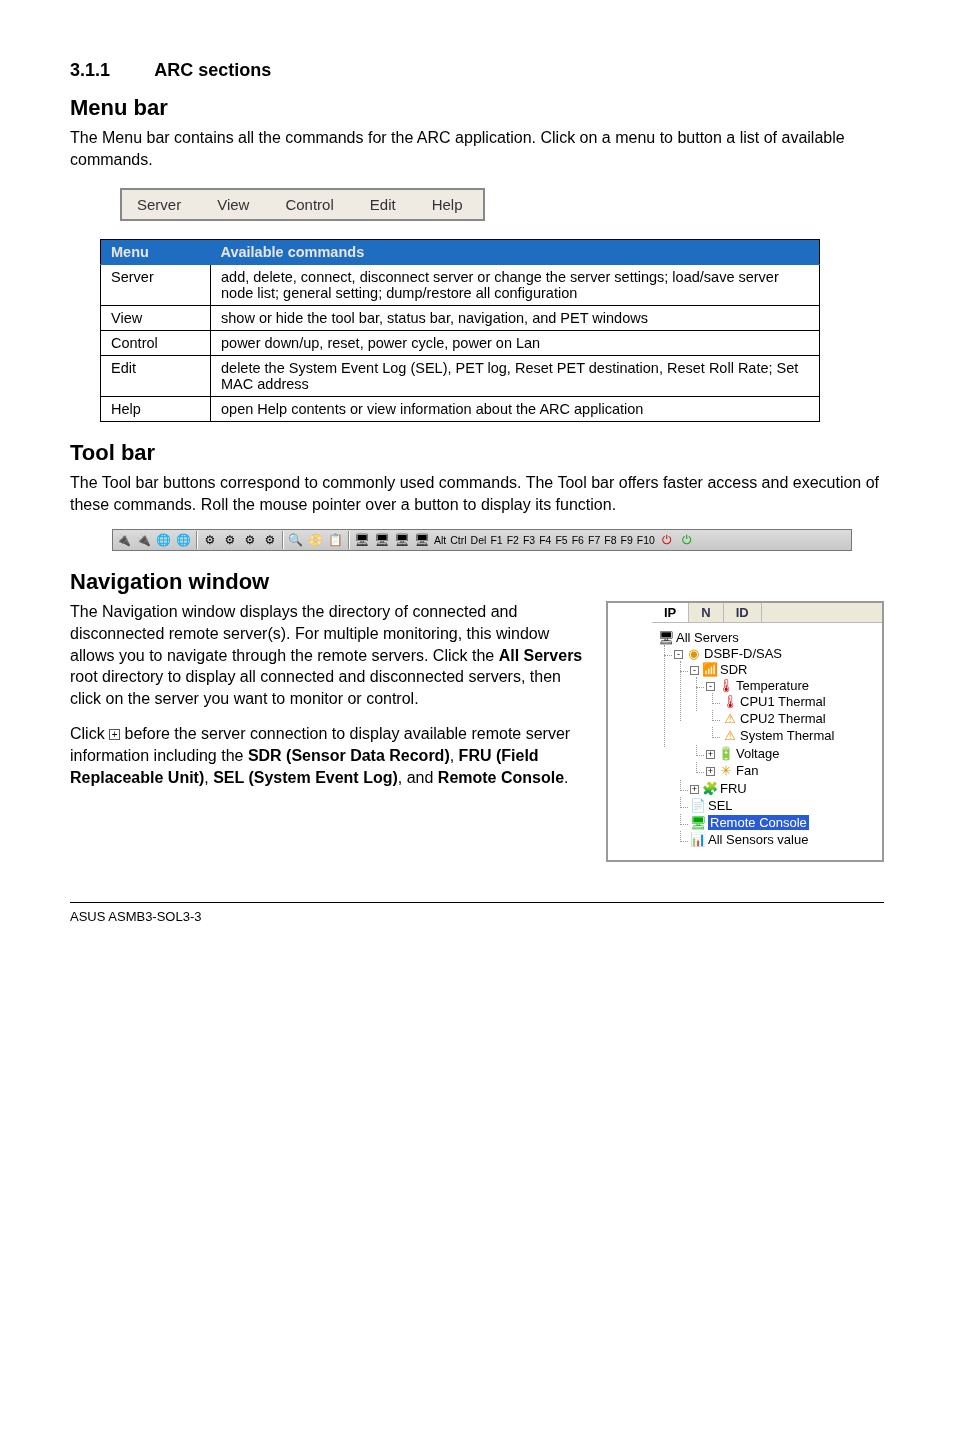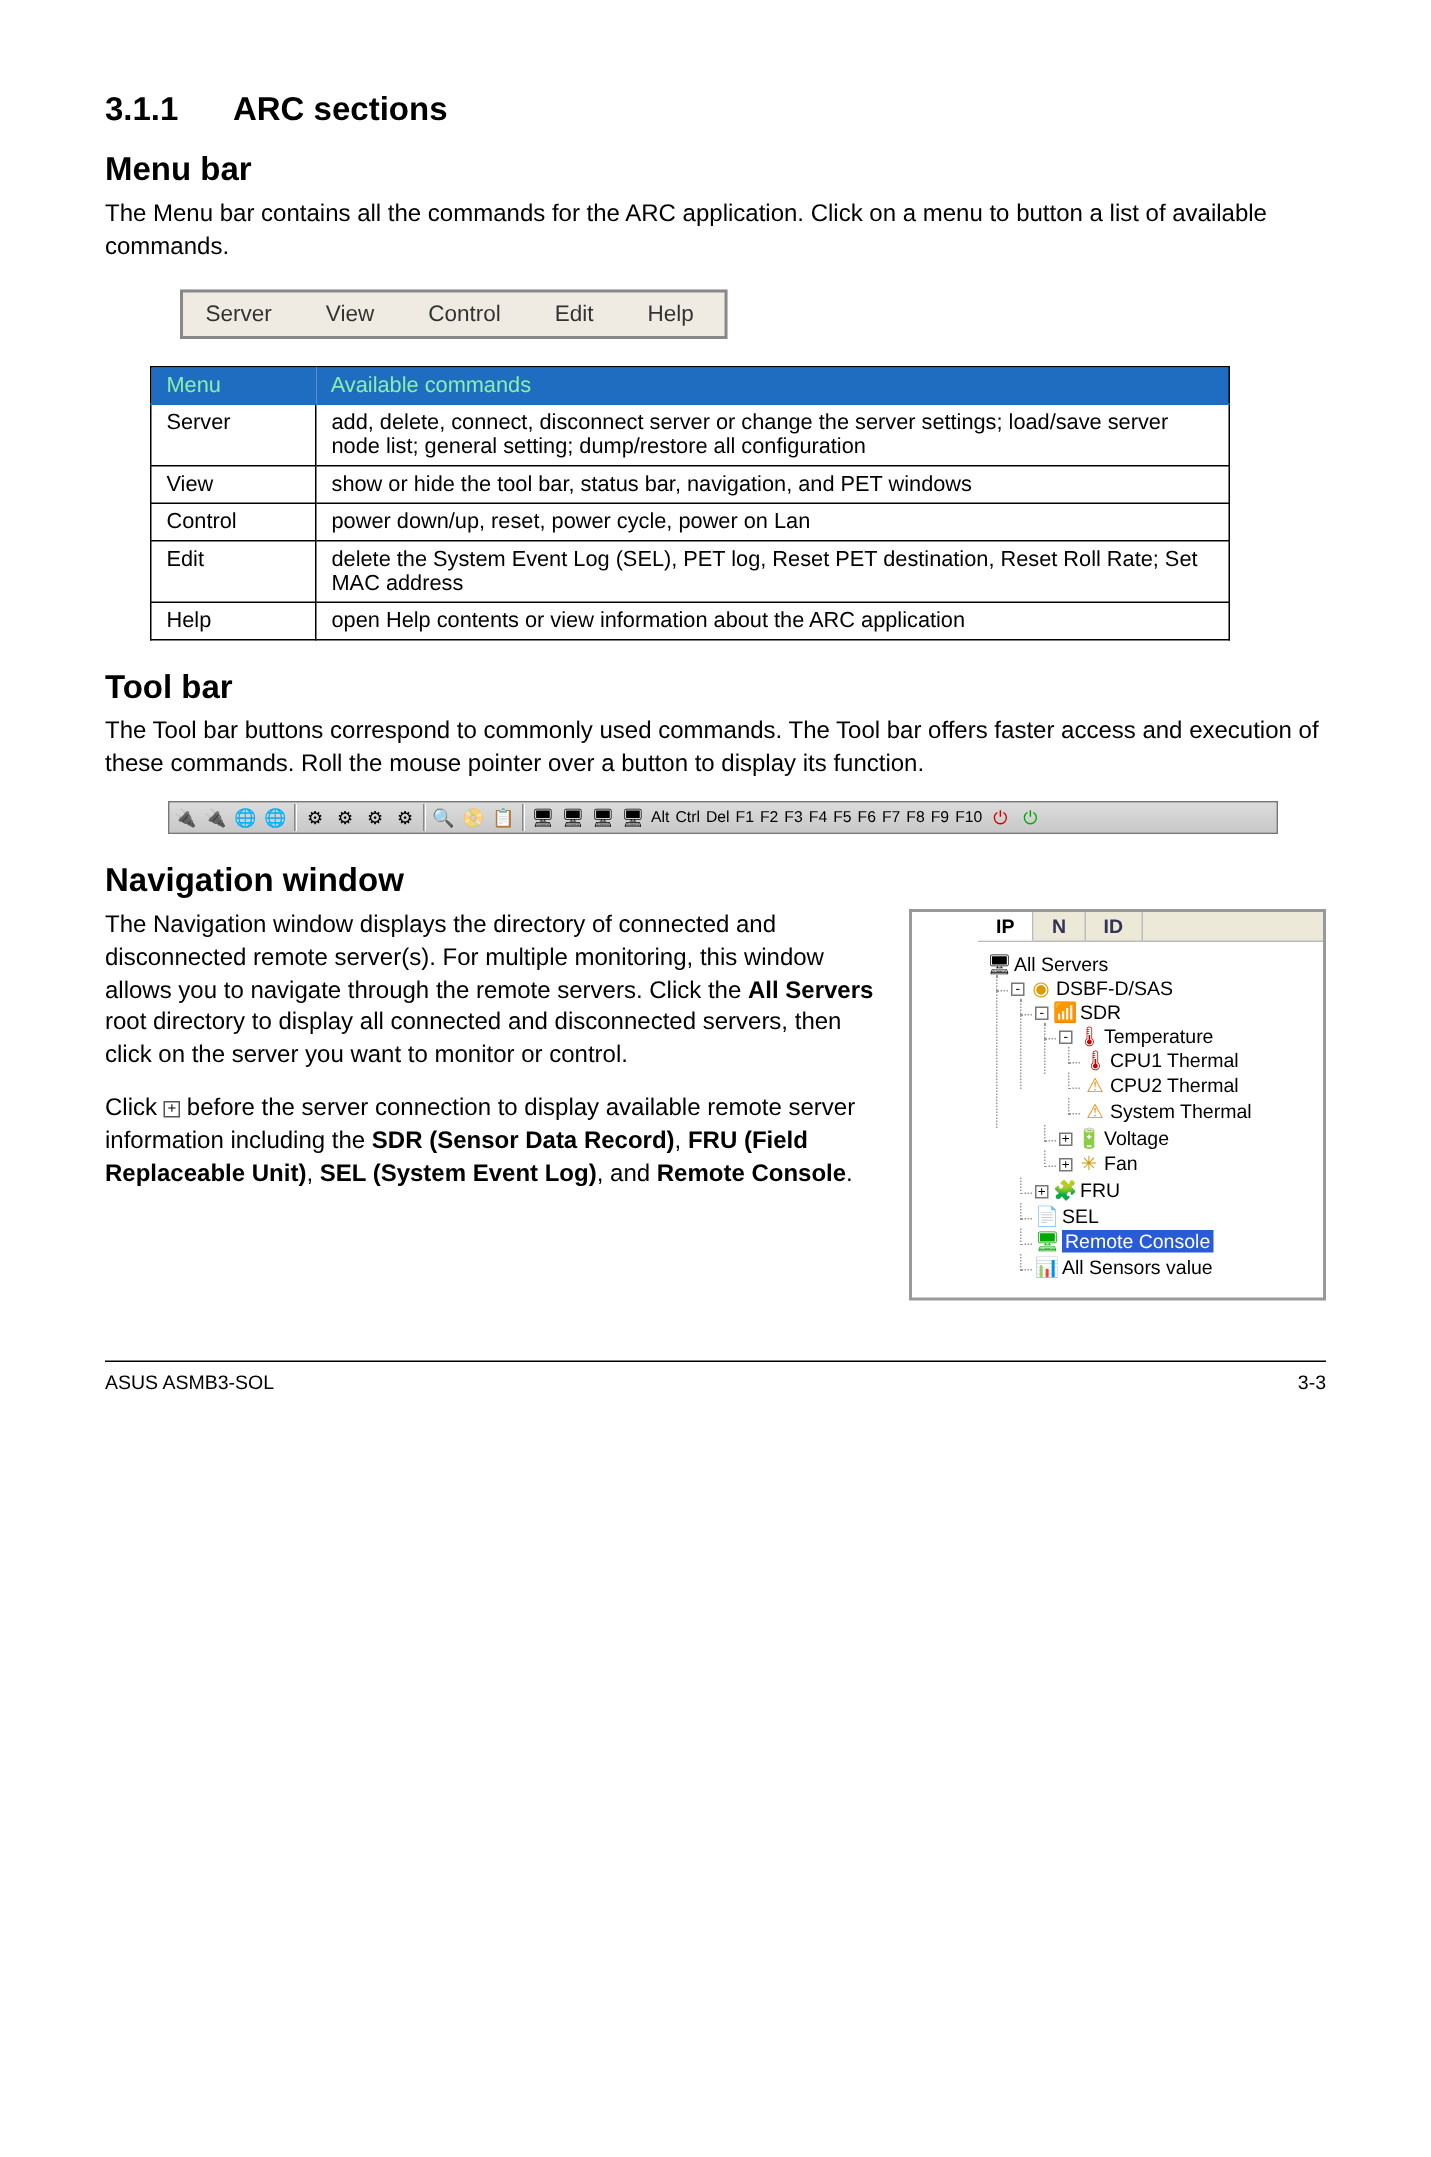--- a/index.html
+++ b/index.html
@@ -8,21 +8,21 @@
     box-sizing: border-box;
   }
   body {
     font-family: Arial, Helvetica, sans-serif;
     background: #fff;
     width: 954px;
     padding: 60px 70px 30px 70px;
     color: #000;
   }
   h2.section-number {
-    font-size: 22px;
+    font-size: 18px;
     font-weight: bold;
     margin-bottom: 14px;
   }
   h2.section-number .num {
     display: inline-block;
     width: 80px;
   }
   h3.subhead {
     font-size: 22px;
     font-weight: bold;
@@ -54,23 +54,23 @@
   
   table.cmds {
     border-collapse: collapse;
     width: 720px;
     margin-left: 30px;
     margin-bottom: 18px;
     font-size: 14.5px;
   }
   table.cmds th {
     background: #1f6dc0;
-    color: #86efac;
+    color: #e5e5e5;
     text-align: left;
-    font-weight: normal;
+    font-weight: bold;
     padding: 4px 10px;
     border: 1px solid #000;
     border-bottom: 1px solid #1f6dc0;
   }
   table.cmds th:first-child {
     width: 110px;
     border-right: none;
   }
   table.cmds th:last-child {
     border-left: none;
@@ -219,21 +219,21 @@
   }
   .tree .sel {
     background: #2a5bd7;
     color: #fff;
     padding: 0 2px;
   }
 
   
   .footer {
     display: flex;
-    justify-content: space-between;
+    justify-content: flex-start;
     border-top: 1px solid #000;
     margin-top: 40px;
     padding-top: 6px;
     font-size: 13px;
   }
 </style>
 </head>
 <body>
 
 

